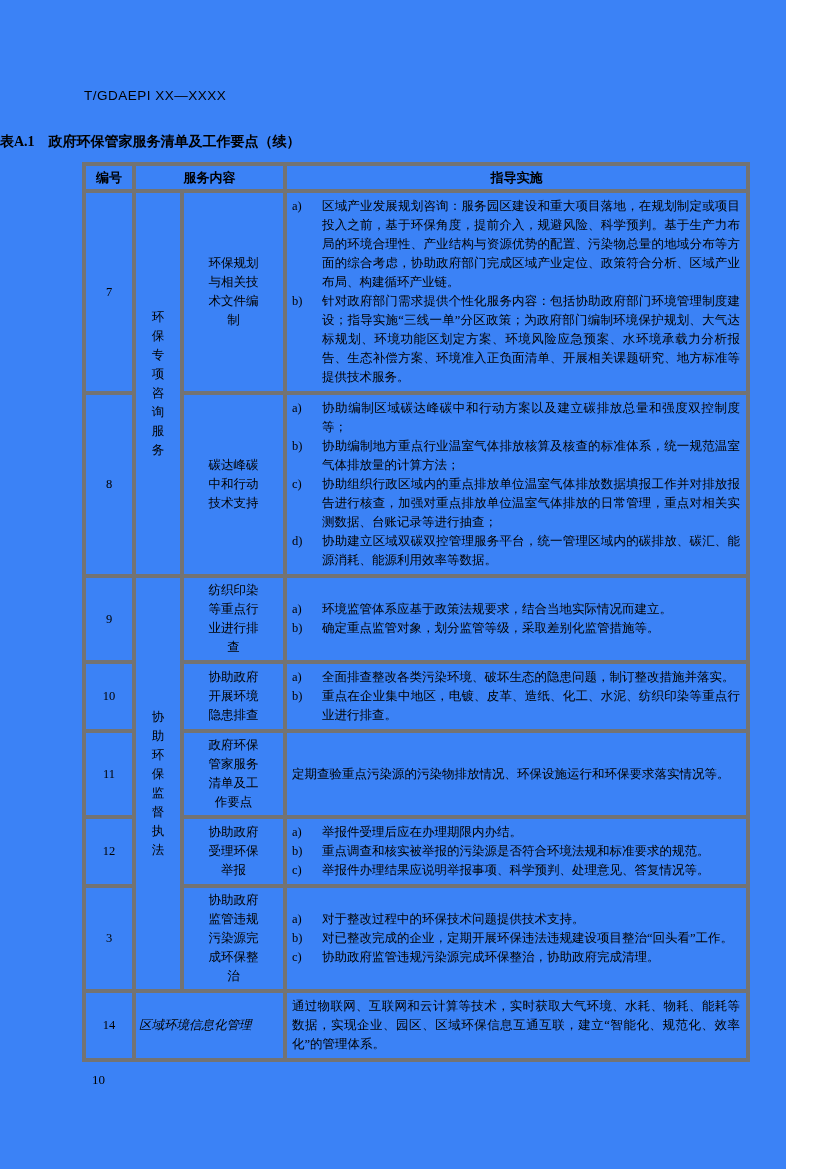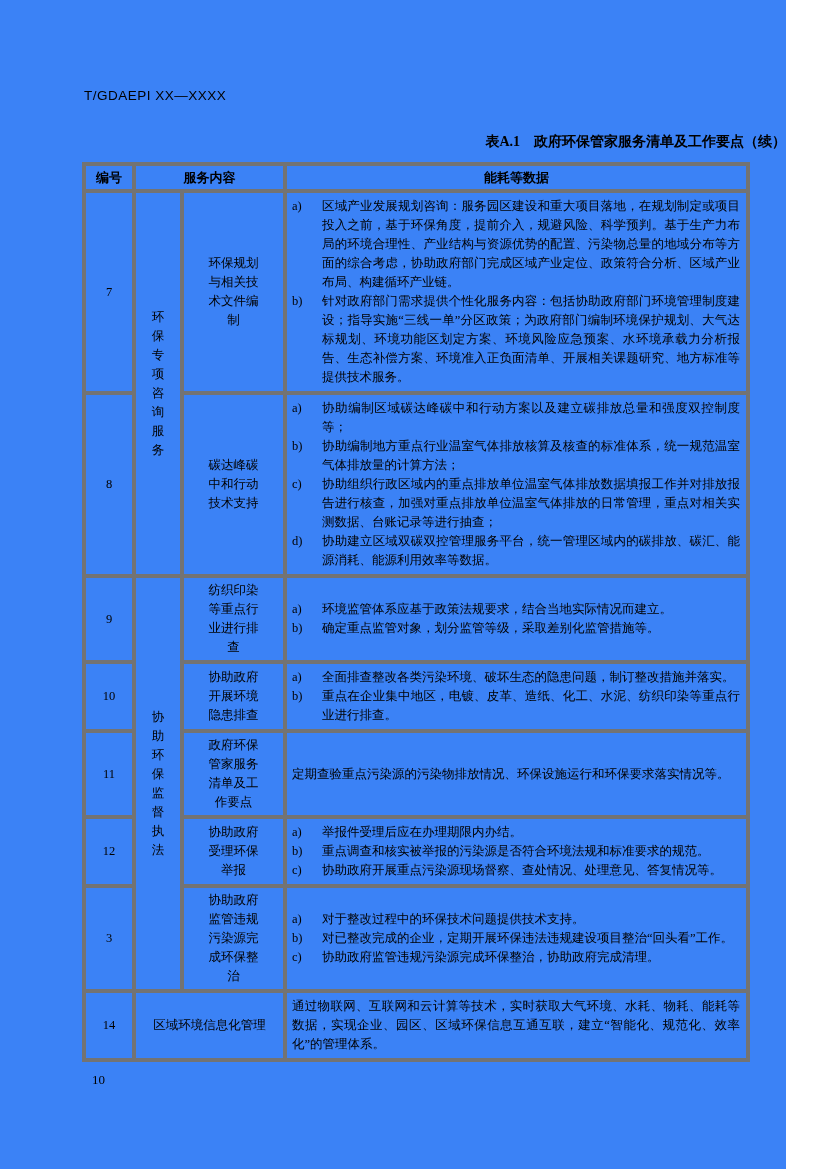--- a/index.html
+++ b/index.html
@@ -19,21 +19,21 @@
     top: 88px;
     font-family: "Liberation Sans", sans-serif;
     font-size: 13.5px;
     letter-spacing: 0.5px;
   }
   .table-title {
     position: absolute;
     left: 0;
     right: 0;
     top: 133px;
-    text-align: right;
+    text-align: left;
     font-weight: bold;
     font-size: 14px;
   }
   table.svc-table {
     position: absolute;
     left: 82px;
     top: 162px;
     width: 664px;
     border-collapse: collapse;
     table-layout: fixed;
@@ -47,21 +47,21 @@
   .svc-table th {
     font-weight: bold;
     text-align: center;
     height: 27px;
     font-size: 13px;
     padding: 2px 3px;
   }
   td.c-no { text-align: center; padding: 2px 3px; }
   td.c-grp { text-align: center; padding: 2px 13px; }
   td.c-sub { text-align: center; padding: 3px 19px; }
-  td.c-svc { text-align: center; padding: 2px 3px; }
+  td.c-svc { padding: 2px 3px; font-style: italic; }
   td.c-pts { padding: 4px 6px 4px 5px; }
   .pt { display: flex; }
   .mk { flex: 0 0 30px; width: 30px; }
   .tx { flex: 1; text-align: justify; }
   .plain { text-align: justify; }
   .page-number {
     position: absolute;
     left: 92px;
     top: 1072px;
     font-size: 13px;
@@ -81,21 +81,21 @@
     <colgroup>
       <col style="width:50px">
       <col style="width:48px">
       <col style="width:103px">
       <col style="width:463px">
     </colgroup>
     <thead>
       <tr>
         <th>编号</th>
         <th colspan="2">服务内容</th>
-        <th>能耗等数据</th>
+        <th>指导实施</th>
       </tr>
     </thead>
     <tbody>
 
       <tr>
         <td class="c-no">7</td>
         <td class="c-grp" rowspan="2">环保专项咨询服务</td>
         <td class="c-sub">环保规划与相关技术文件编制</td>
         <td class="c-pts">
           <div class="pt">
@@ -178,21 +178,21 @@
           <div class="pt">
             <span class="mk">a)</span>
             <span class="tx">举报件受理后应在办理期限内办结。</span>
           </div>
           <div class="pt">
             <span class="mk">b)</span>
             <span class="tx">重点调查和核实被举报的污染源是否符合环境法规和标准要求的规范。</span>
           </div>
           <div class="pt">
             <span class="mk">c)</span>
-            <span class="tx">协助政府开展重点污染源现场督察、查处情况、处理意见、答复情况等。</span>
+            <span class="tx">举报件办理结果应说明举报事项、科学预判、处理意见、答复情况等。</span>
           </div>
         </td>
       </tr>
 
       <tr>
         <td class="c-no">3</td>
         <td class="c-sub">协助政府监管违规污染源完成环保整治</td>
         <td class="c-pts">
           <div class="pt">
             <span class="mk">a)</span>

